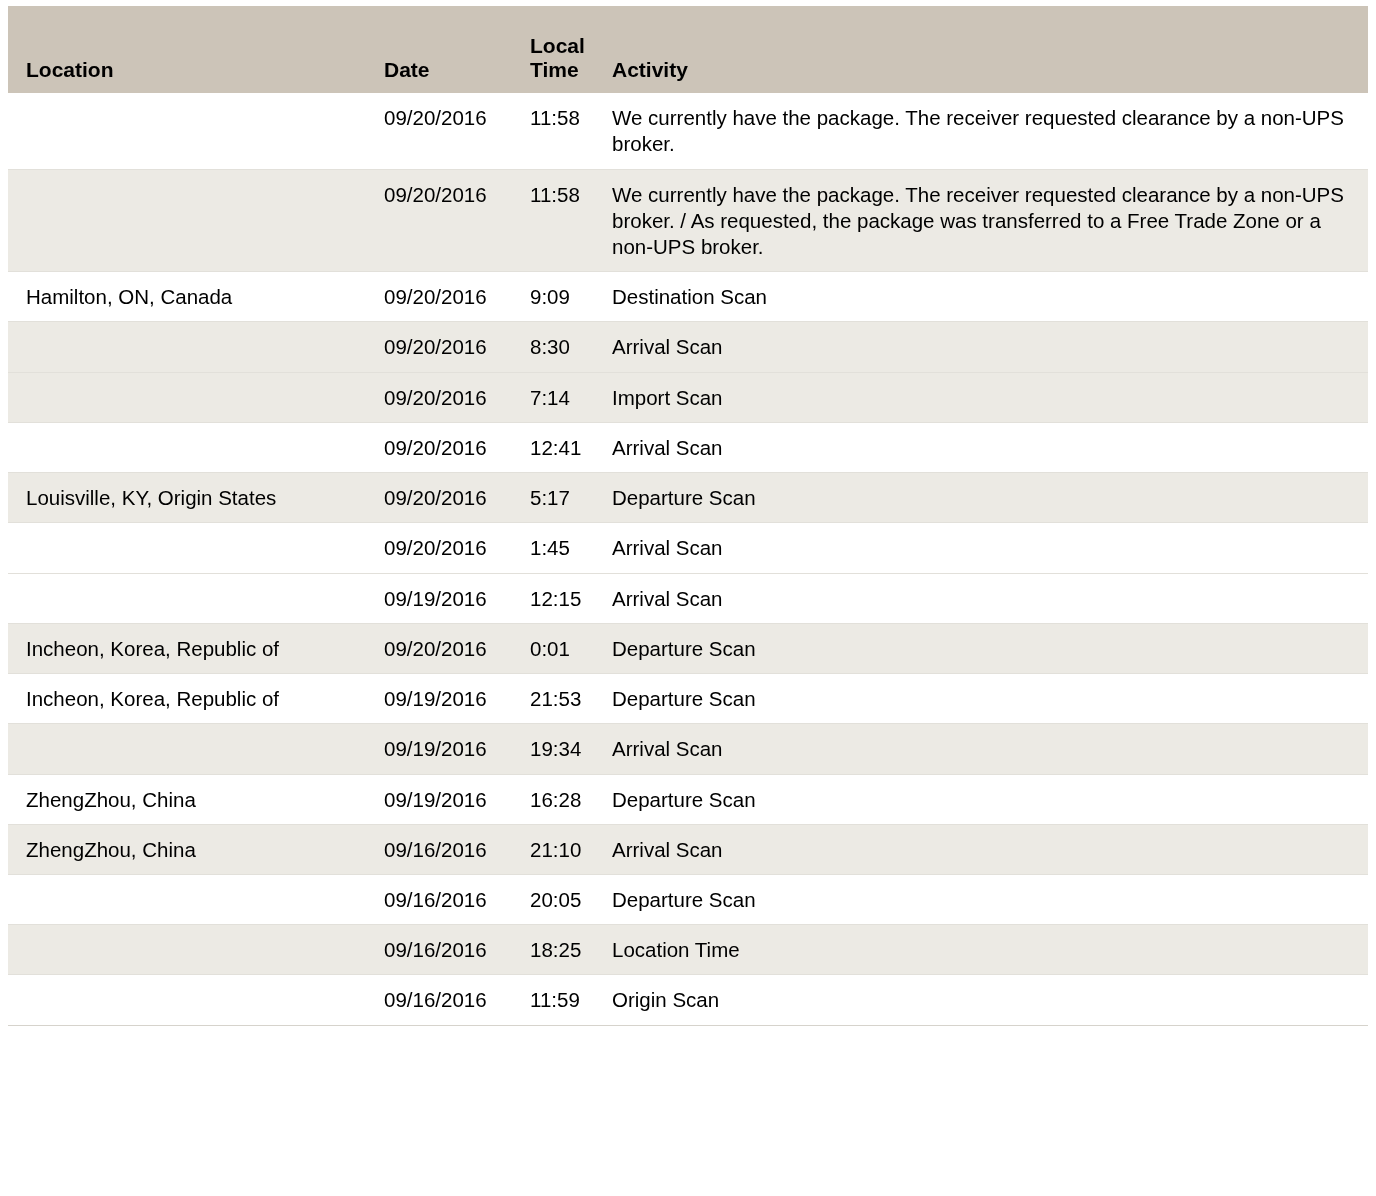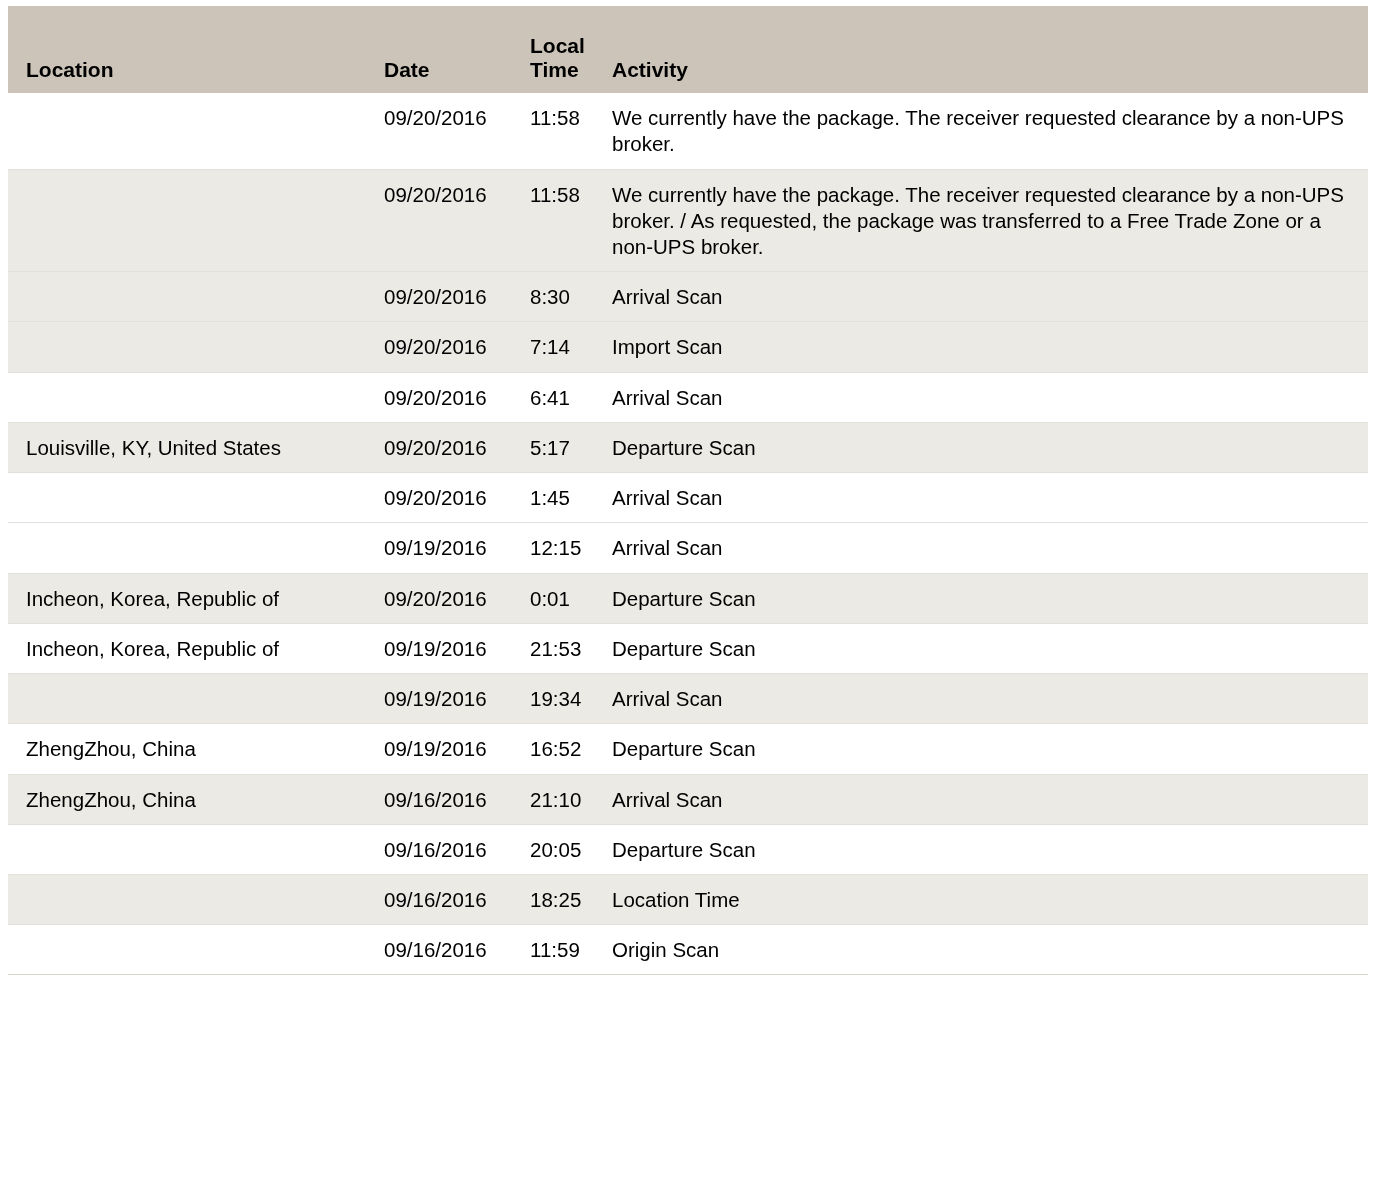--- a/index.html
+++ b/index.html
@@ -85,40 +85,46 @@
           <td class="cell-date">09/20/2016</td>
           <td class="cell-time">11:58</td>
           <td class="cell-act">We currently have the package. The receiver requested clearance by a non-UPS broker.</td>
         </tr>
         <tr class="alt">
           <td class="cell-loc"></td>
           <td class="cell-date">09/20/2016</td>
           <td class="cell-time">11:58</td>
           <td class="cell-act">We currently have the package. The receiver requested clearance by a non-UPS broker. / As requested, the package was transferred to a Free Trade Zone or a non-UPS broker.</td>
         </tr>
+        <tr class="plain">
+          <td class="cell-loc">Hamilton, ON, Canada</td>
+          <td class="cell-date">09/20/2016</td>
+          <td class="cell-time">9:09</td>
+          <td class="cell-act">Destination Scan</td>
+        </tr>
         <tr class="alt">
           <td class="cell-loc"></td>
           <td class="cell-date">09/20/2016</td>
           <td class="cell-time">8:30</td>
           <td class="cell-act">Arrival Scan</td>
         </tr>
         <tr class="alt">
           <td class="cell-loc"></td>
           <td class="cell-date">09/20/2016</td>
           <td class="cell-time">7:14</td>
           <td class="cell-act">Import Scan</td>
         </tr>
         <tr class="plain">
           <td class="cell-loc"></td>
           <td class="cell-date">09/20/2016</td>
-          <td class="cell-time">6:41</td>
+          <td class="cell-time">12:41</td>
           <td class="cell-act">Arrival Scan</td>
         </tr>
         <tr class="alt">
-          <td class="cell-loc">Louisville, KY, United States</td>
+          <td class="cell-loc">Louisville, KY, Origin States</td>
           <td class="cell-date">09/20/2016</td>
           <td class="cell-time">5:17</td>
           <td class="cell-act">Departure Scan</td>
         </tr>
         <tr class="plain">
           <td class="cell-loc"></td>
           <td class="cell-date">09/20/2016</td>
           <td class="cell-time">1:45</td>
           <td class="cell-act">Arrival Scan</td>
         </tr>
@@ -142,21 +148,21 @@
         </tr>
         <tr class="alt">
           <td class="cell-loc"></td>
           <td class="cell-date">09/19/2016</td>
           <td class="cell-time">19:34</td>
           <td class="cell-act">Arrival Scan</td>
         </tr>
         <tr class="plain">
           <td class="cell-loc">ZhengZhou, China</td>
           <td class="cell-date">09/19/2016</td>
-          <td class="cell-time">16:52</td>
+          <td class="cell-time">16:28</td>
           <td class="cell-act">Departure Scan</td>
         </tr>
         <tr class="alt">
           <td class="cell-loc">ZhengZhou, China</td>
           <td class="cell-date">09/16/2016</td>
           <td class="cell-time">21:10</td>
           <td class="cell-act">Arrival Scan</td>
         </tr>
         <tr class="plain">
           <td class="cell-loc"></td>

